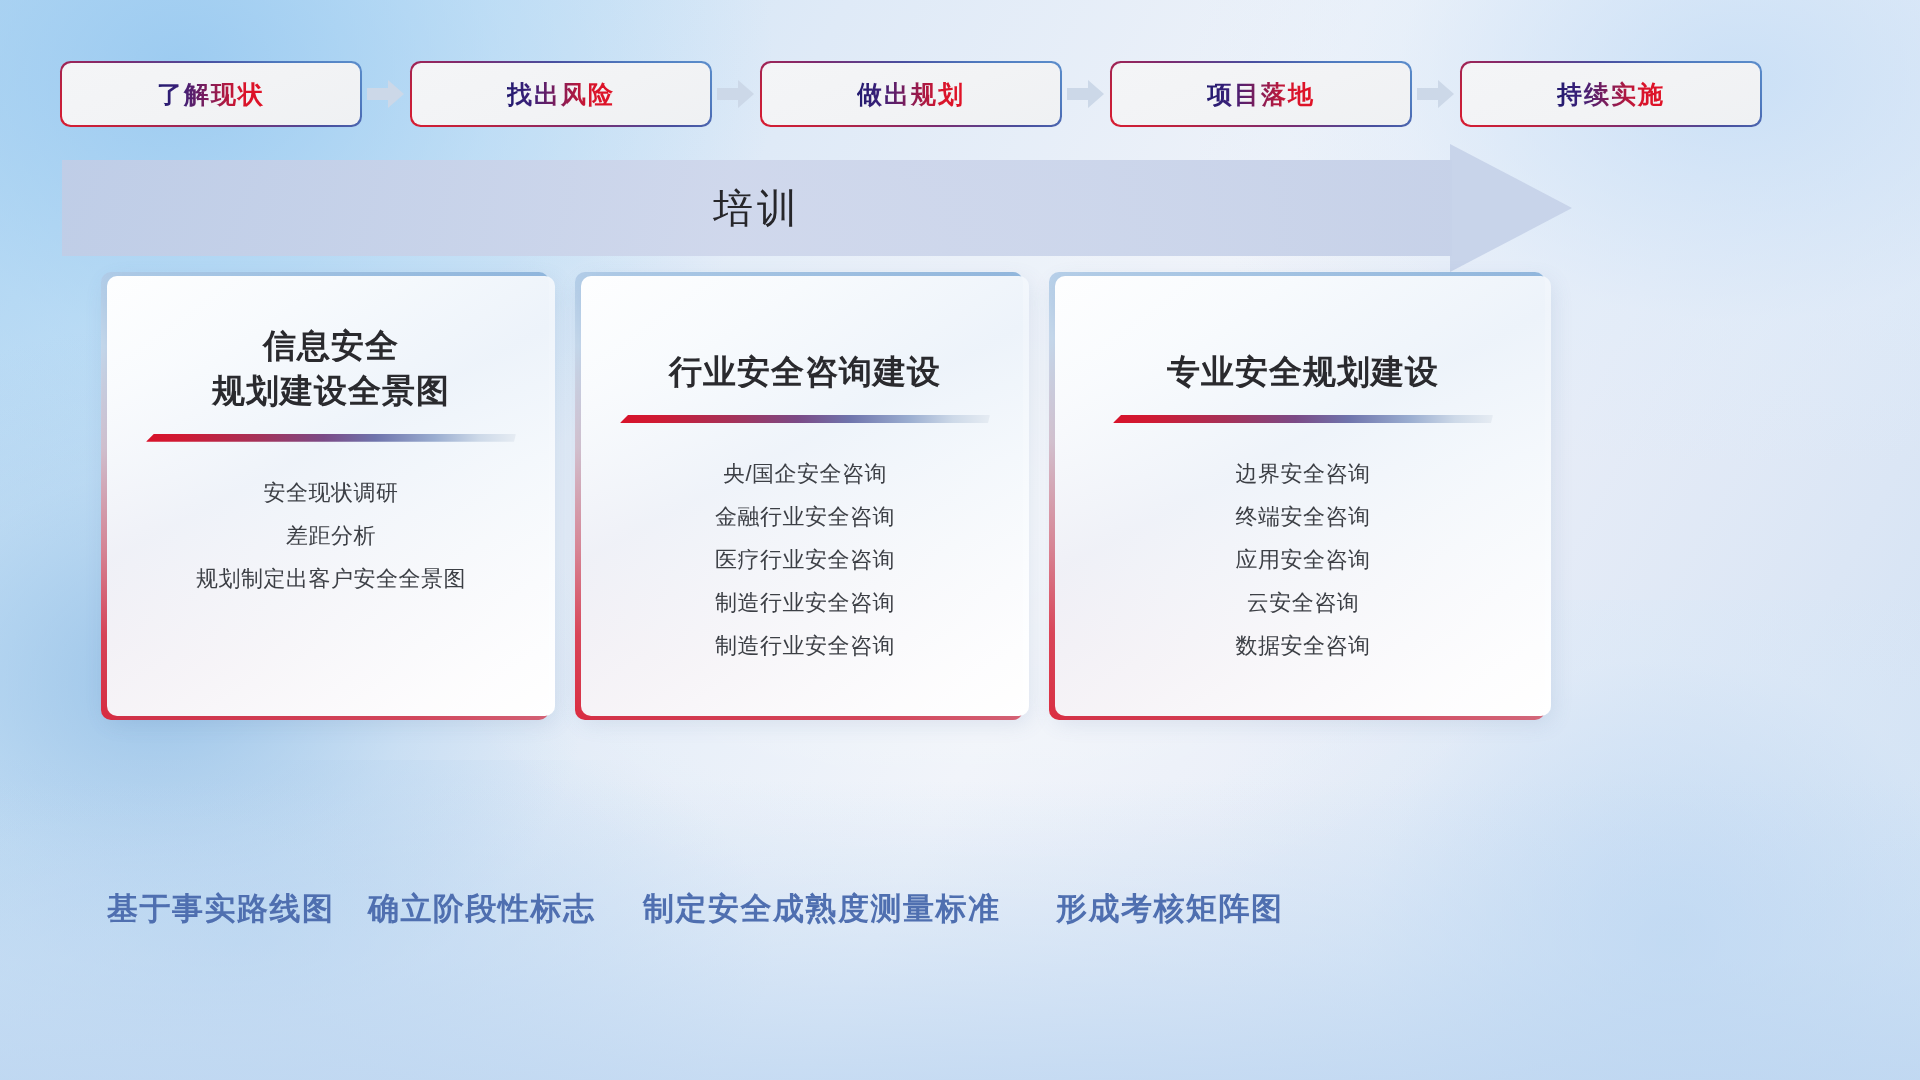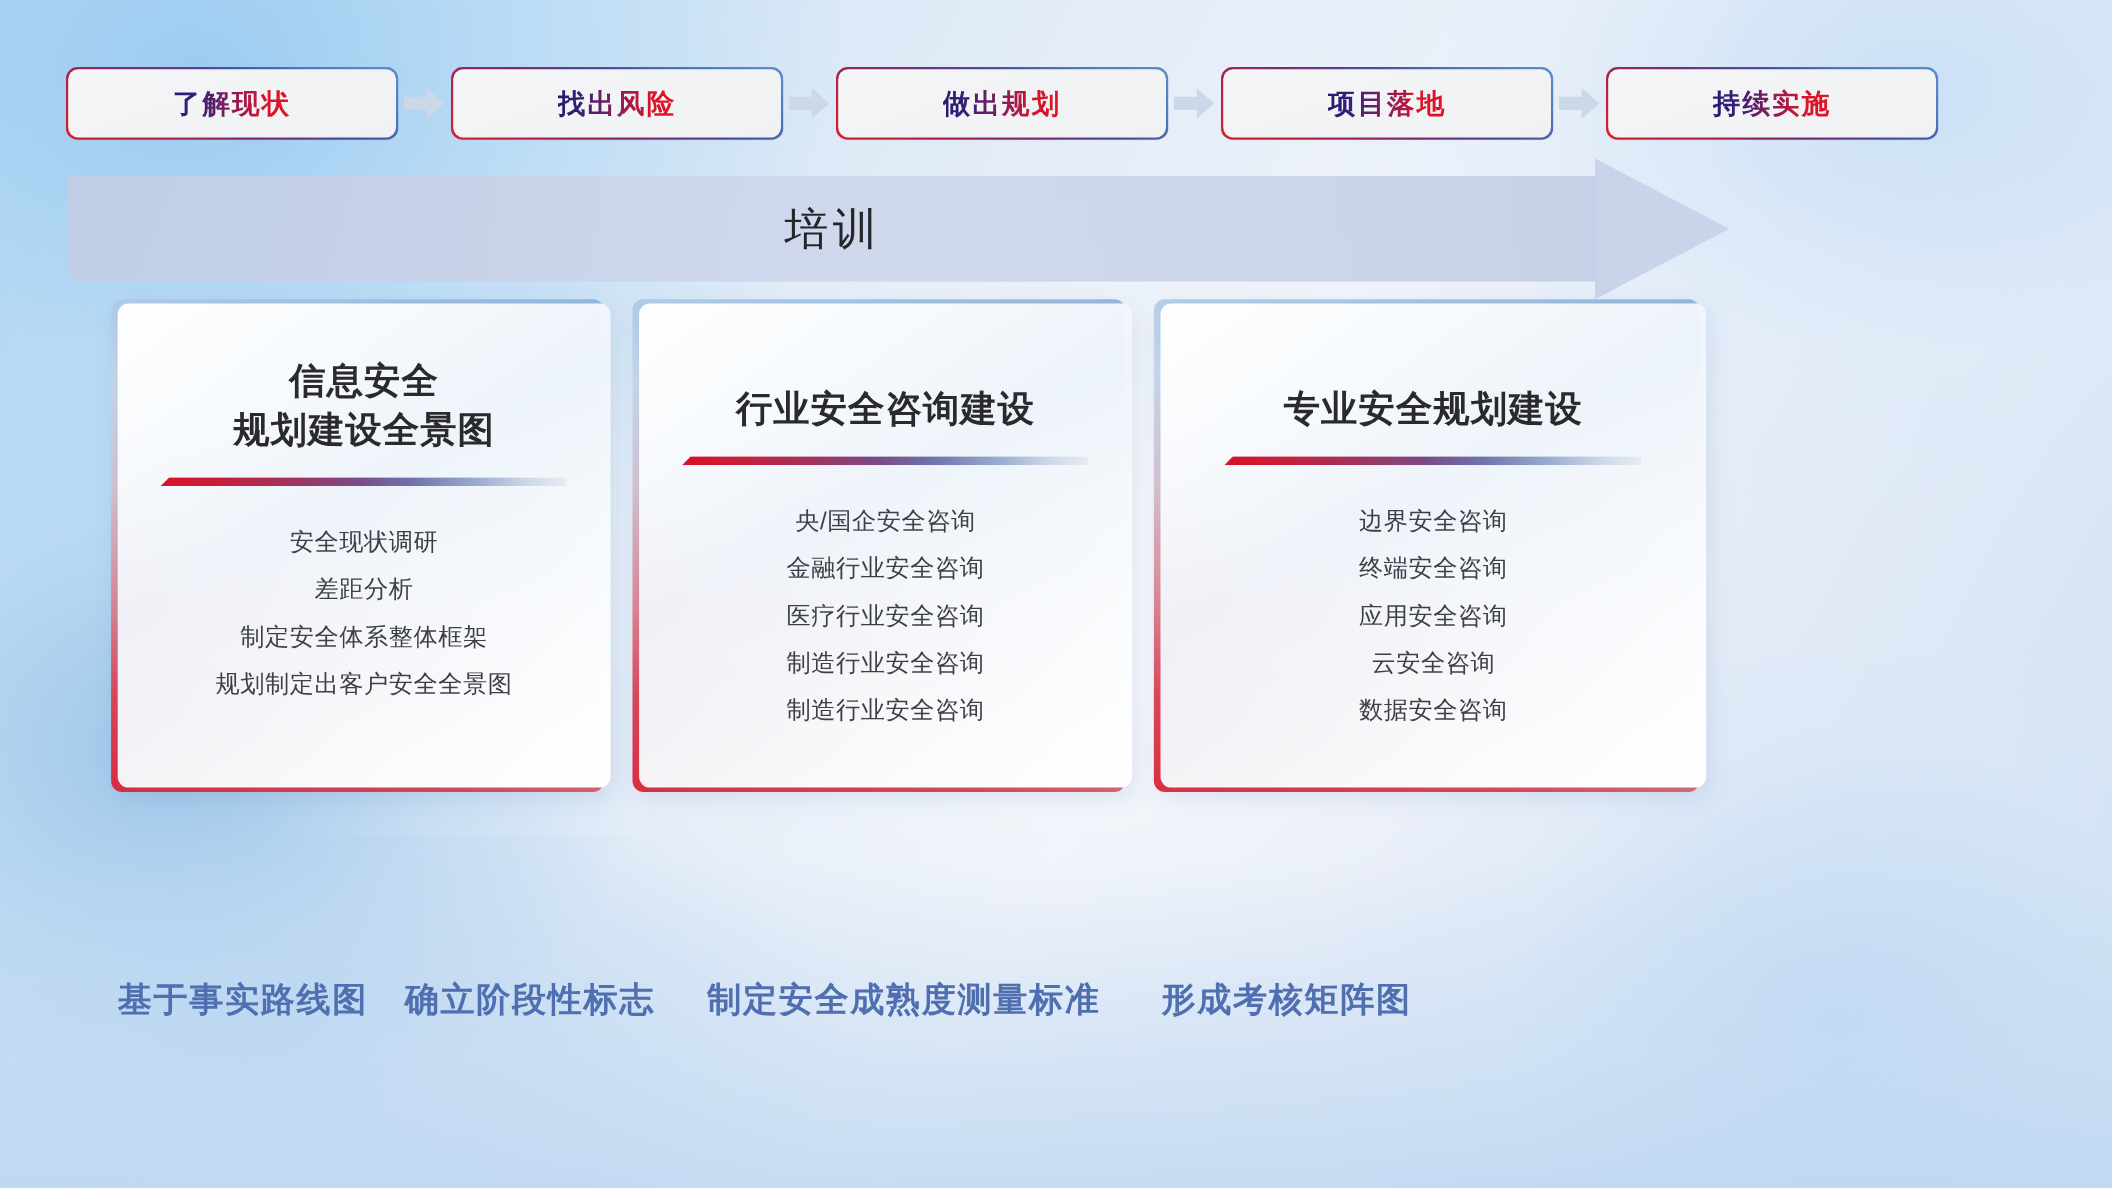--- a/index.html
+++ b/index.html
@@ -260,21 +260,20 @@
 
   <div class="card-wrap c0">
     <div class="card-edge"></div>
     <div class="card">
       <div class="card-title">信息安全
 规划建设全景图</div>
       <div class="card-rule"></div>
       <div class="card-list">
         <div class="card-item">安全现状调研</div>
         <div class="card-item">差距分析</div>
-        <div class="card-item">制定安全体系整体框架</div>
         <div class="card-item">规划制定出客户安全全景图</div>
       </div>
     </div>
   </div>
 
   <div class="card-wrap c1">
     <div class="card-edge"></div>
     <div class="card">
       <div class="card-title" style="margin-top:26px;">行业安全咨询建设</div>
       <div class="card-rule"></div>

